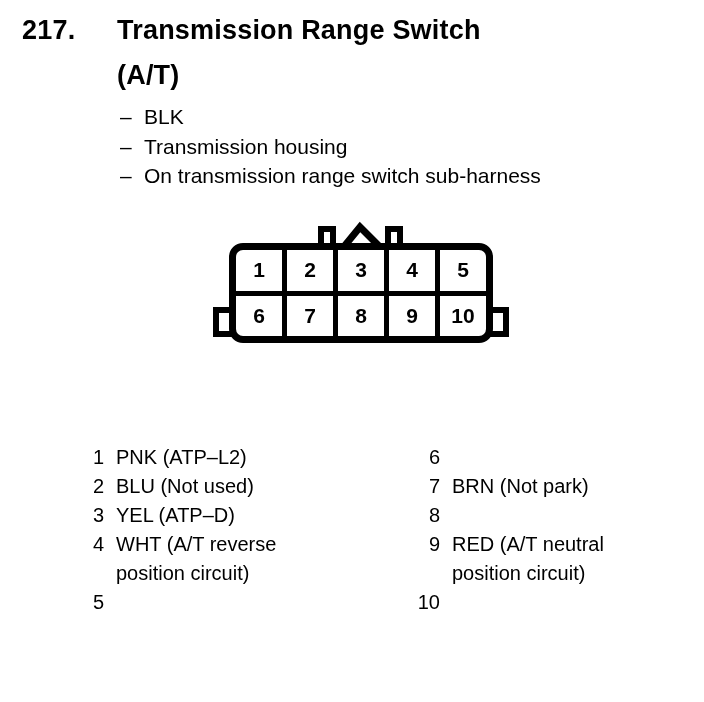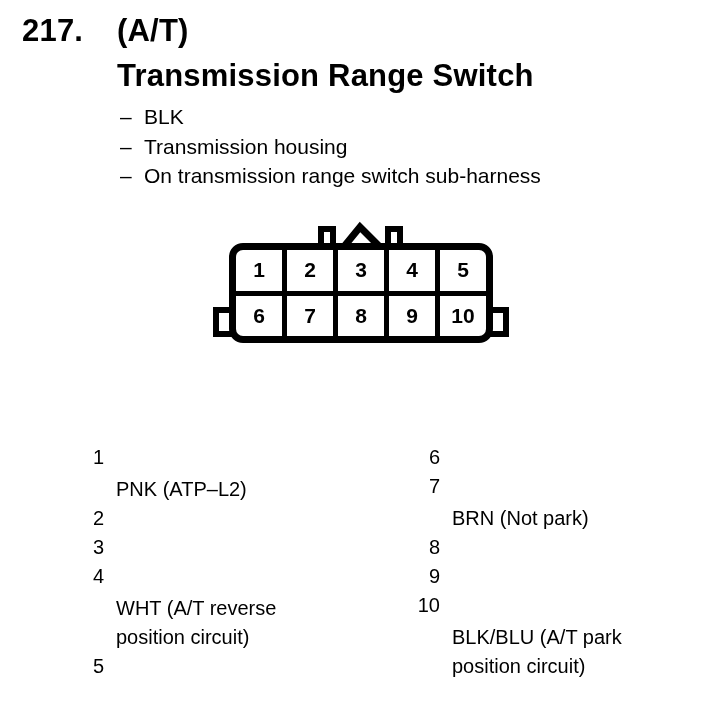--- a/index.html
+++ b/index.html
@@ -10,21 +10,21 @@
     font-family: "Liberation Sans", sans-serif;
     position: relative;
     overflow: hidden;
   }
 
   
   .heading {
     position: absolute; left: 22px; top: 8px;
     display: flex;
     font-weight: bold;
-    font-size: 31px;
+    font-size: 27px;
     line-height: 45px;
     letter-spacing: 0.2px;
   }
   .heading-number { width: 95px; flex: none; }
 
   
   .notes {
     position: absolute; left: 120px; top: 102px;
     font-size: 21px;
     line-height: 29.5px;
@@ -84,30 +84,30 @@
     position: absolute; top: 443px;
     font-size: 20px;
     line-height: 29px;
   }
   .pin-col-left  { left: 78px;  width: 268px; }
   .pin-col-right { left: 406px; width: 272px; }
   .pin-row { display: flex; }
   .pin-num { flex: none; text-align: right; }
   .pin-col-left  .pin-num { width: 26px; margin-right: 12px; }
   .pin-col-right .pin-num { width: 34px; margin-right: 12px; }
-  .pin-label { flex: 1; margin-top: 32px; }
+  .pin-label { flex: 1; }
 </style>
 </head>
 <body>
 
 <div class="heading">
   <div class="heading-number">217.</div>
   <div>
+    <div>Transmission Range Switch</div>
     <div>(A/T)</div>
-    <div>Transmission Range Switch</div>
   </div>
 </div>
 
 <div class="notes">
   <div class="note-row">
     <span class="note-dash">–</span>
     <span>BLK</span>
   </div>
   <div class="note-row">
     <span class="note-dash">–</span>
@@ -142,23 +142,25 @@
   </div>
 </div>
 
 <div class="pin-col pin-col-left">
   <div class="pin-row">
     <span class="pin-num">1</span>
     <span class="pin-label">PNK (ATP–L2)</span>
   </div>
   <div class="pin-row">
     <span class="pin-num">2</span>
+    <span class="pin-label">BLU (Not used)</span>
   </div>
   <div class="pin-row">
     <span class="pin-num">3</span>
+    <span class="pin-label">YEL (ATP–D)</span>
   </div>
   <div class="pin-row">
     <span class="pin-num">4</span>
     <span class="pin-label">WHT (A/T reverse position circuit)</span>
   </div>
   <div class="pin-row">
     <span class="pin-num">5</span>
   </div>
 </div>
 
@@ -168,18 +170,18 @@
   </div>
   <div class="pin-row">
     <span class="pin-num">7</span>
     <span class="pin-label">BRN (Not park)</span>
   </div>
   <div class="pin-row">
     <span class="pin-num">8</span>
   </div>
   <div class="pin-row">
     <span class="pin-num">9</span>
+    <span class="pin-label">RED (A/T neutral position circuit)</span>
   </div>
   <div class="pin-row">
     <span class="pin-num">10</span>
-    <span class="pin-label">BLK/BLU (A/T park position circuit)</span>
   </div>
 </div>
 
 </body></html>

